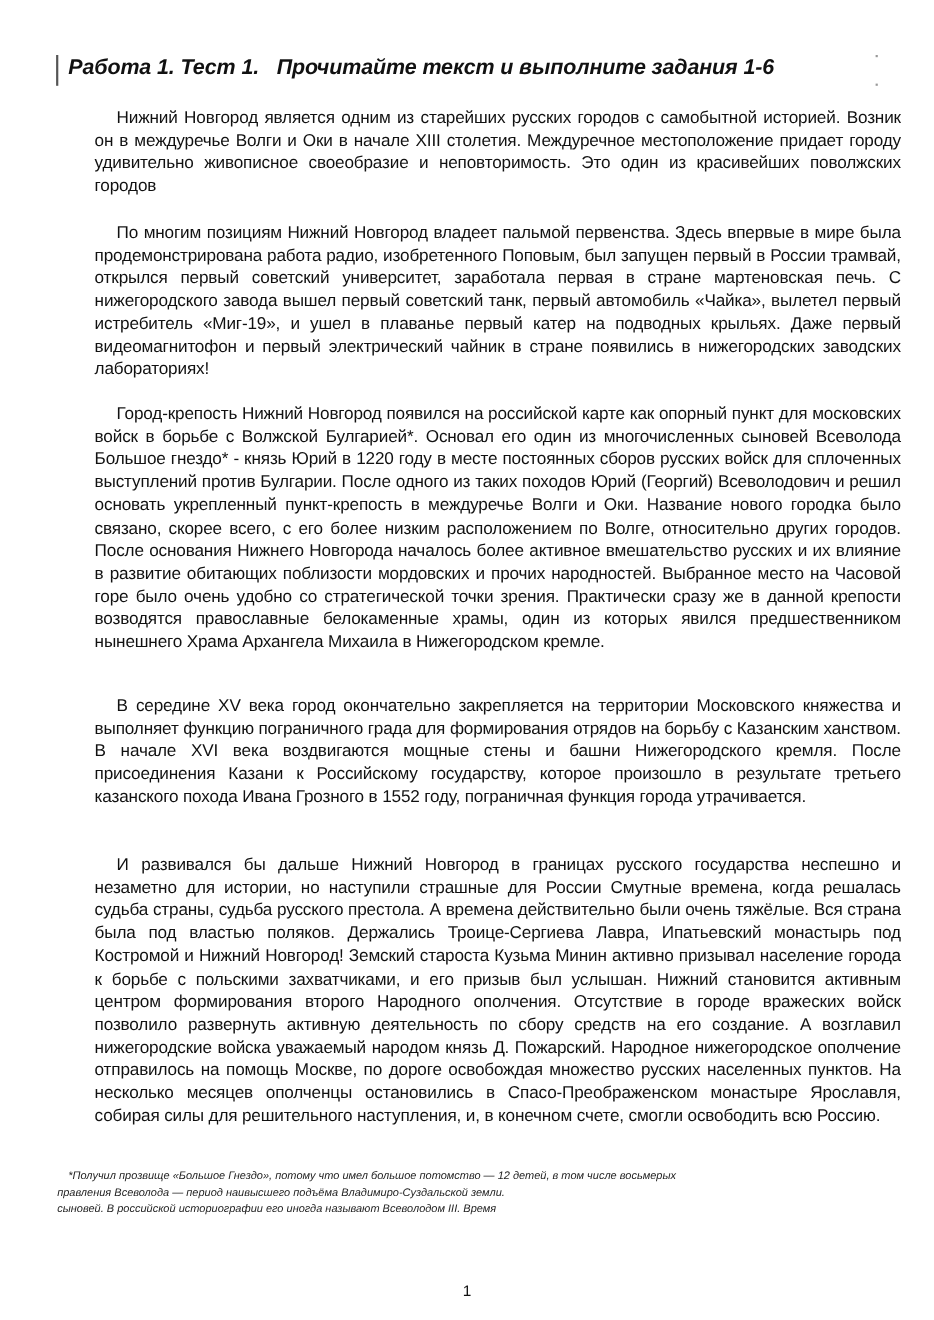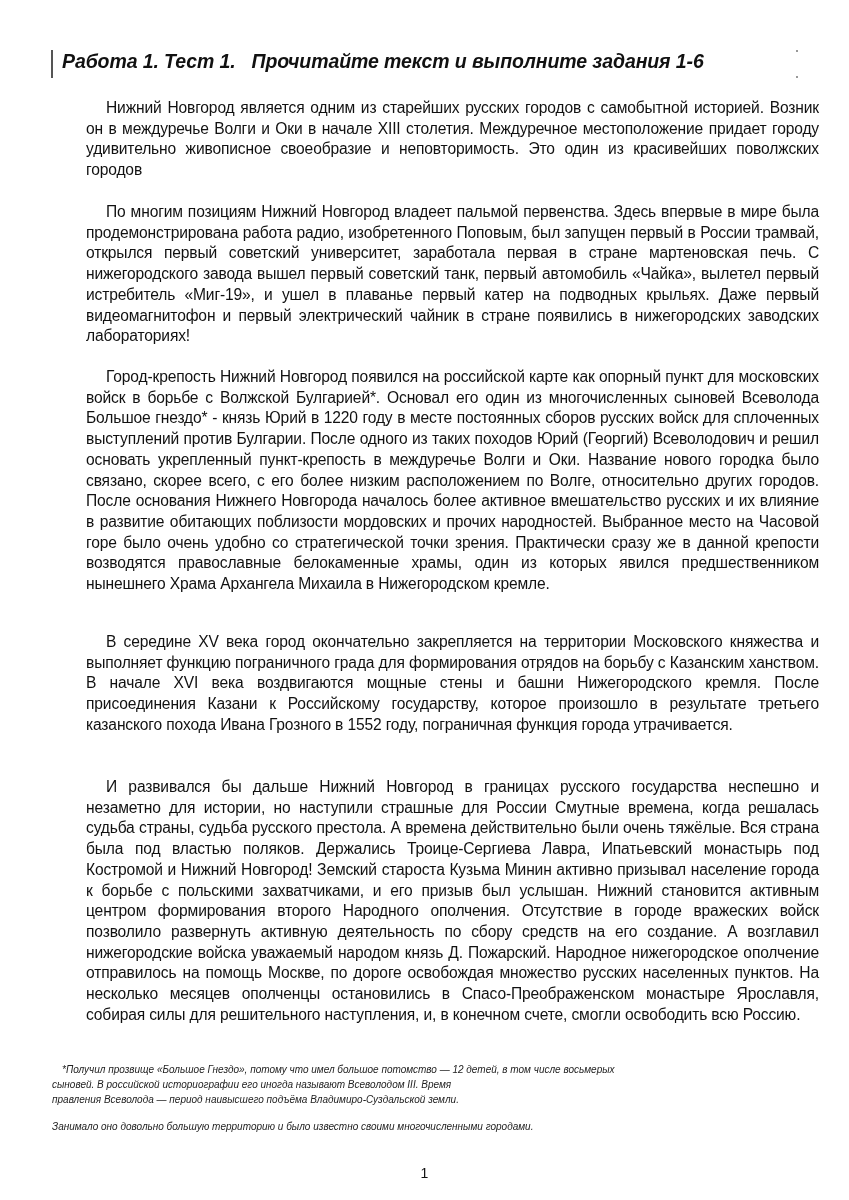--- a/index.html
+++ b/index.html
@@ -22,22 +22,21 @@
   <div class="dot" style="left:796px; top:76px;"></div>
 
   <div class="para" style="top:98px;">Нижний Новгород является одним из старейших русских городов с самобытной историей. Возник он в междуречье Волги и Оки в начале XIII столетия. Междуречное местоположение придает городу удивительно живописное своеобразие и неповторимость. Это один из красивейших поволжских городов</div>
   <div class="para" style="top:202px;">По многим позициям Нижний Новгород владеет пальмой первенства. Здесь впервые в мире была продемонстрирована работа радио, изобретенного Поповым, был запущен первый в России трамвай, открылся первый советский университет, заработала первая в стране мартеновская печь. С нижегородского завода вышел первый советский танк, первый автомобиль «Чайка», вылетел первый истребитель «Миг-19», и ушел в плаванье первый катер на подводных крыльях. Даже первый видеомагнитофон и первый электрический чайник в стране появились в нижегородских заводских лабораториях!</div>
   <div class="para" style="top:367px;">Город-крепость Нижний Новгород появился на российской карте как опорный пункт для московских войск в борьбе с Волжской Булгарией*. Основал его один из многочисленных сыновей Всеволода Большое гнездо* - князь Юрий в 1220 году в месте постоянных сборов русских войск для сплоченных выступлений против Булгарии. После одного из таких походов Юрий (Георгий) Всеволодович и решил основать укрепленный пункт-крепость в междуречье Волги и Оки. Название нового городка было связано, скорее всего, с его более низким расположением по Волге, относительно других городов. После основания Нижнего Новгорода началось более активное вмешательство русских и их влияние в развитие обитающих поблизости мордовских и прочих народностей. Выбранное место на Часовой горе было очень удобно со стратегической точки зрения. Практически сразу же в данной крепости возводятся православные белокаменные храмы, один из которых явился предшественником нынешнего Храма Архангела Михаила в Нижегородском кремле.</div>
   <div class="para" style="top:632px;">В середине XV века город окончательно закрепляется на территории Московского княжества и выполняет функцию пограничного града для формирования отрядов на борьбу с Казанским ханством. В начале XVI века воздвигаются мощные стены и башни Нижегородского кремля. После присоединения Казани к Российскому государству, которое произошло в результате третьего казанского похода Ивана Грозного в 1552 году, пограничная функция города утрачивается.</div>
   <div class="para" style="top:777px;">И развивался бы дальше Нижний Новгород в границах русского государства неспешно и незаметно для истории, но наступили страшные для России Смутные времена, когда решалась судьба страны, судьба русского престола. А времена действительно были очень тяжёлые. Вся страна была под властью поляков. Держались Троице-Сергиева Лавра, Ипатьевский монастырь под Костромой и Нижний Новгород! Земский староста Кузьма Минин активно призывал население города к борьбе с польскими захватчиками, и его призыв был услышан. Нижний становится активным центром формирования второго Народного ополчения. Отсутствие в городе вражеских войск позволило развернуть активную деятельность по сбору средств на его создание. А возглавил нижегородские войска уважаемый народом князь Д. Пожарский. Народное нижегородское ополчение отправилось на помощь Москве, по дороге освобождая множество русских населенных пунктов. На несколько месяцев ополченцы остановились в Спасо-Преображенском монастыре Ярославля, собирая силы для решительного наступления, и, в конечном счете, смогли освободить всю Россию.</div>
 
   <div class="fn" style="top:1062px;">
     <span class="first">*Получил прозвище «Большое Гнездо», потому что имел большое потомство — 12 детей, в том числе восьмерых</span>
+    <span style="display:block">правления Всеволода — период наивысшего подъёма Владимиро-Суздальской земли.</span>
     <span style="display:block">сыновей. В российской историографии его иногда называют Всеволодом III. Время</span>
-    <span style="display:block">правления Всеволода — период наивысшего подъёма Владимиро-Суздальской земли.</span>
   </div>
 
   <div class="fn" style="top:1119px;">
-    <span style="display:block">Занимало оно довольно большую территорию и было известно своими многочисленными городами.</span>
   </div>
 
   <div class="page-num">1</div>
 </div>
 
 </body></html>

